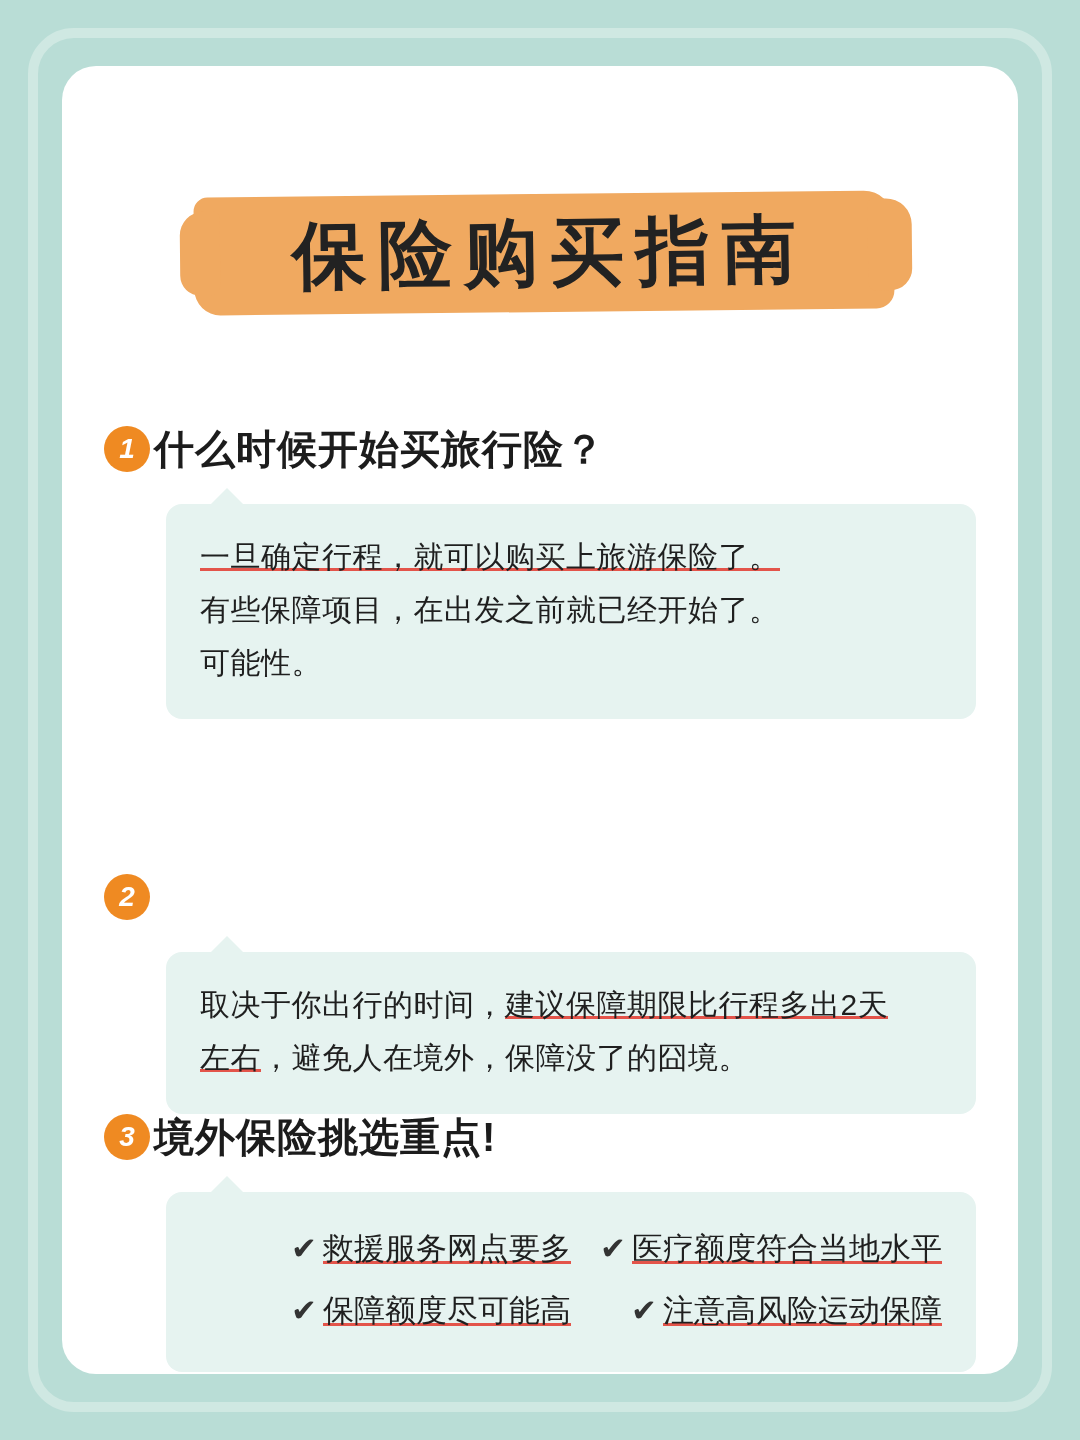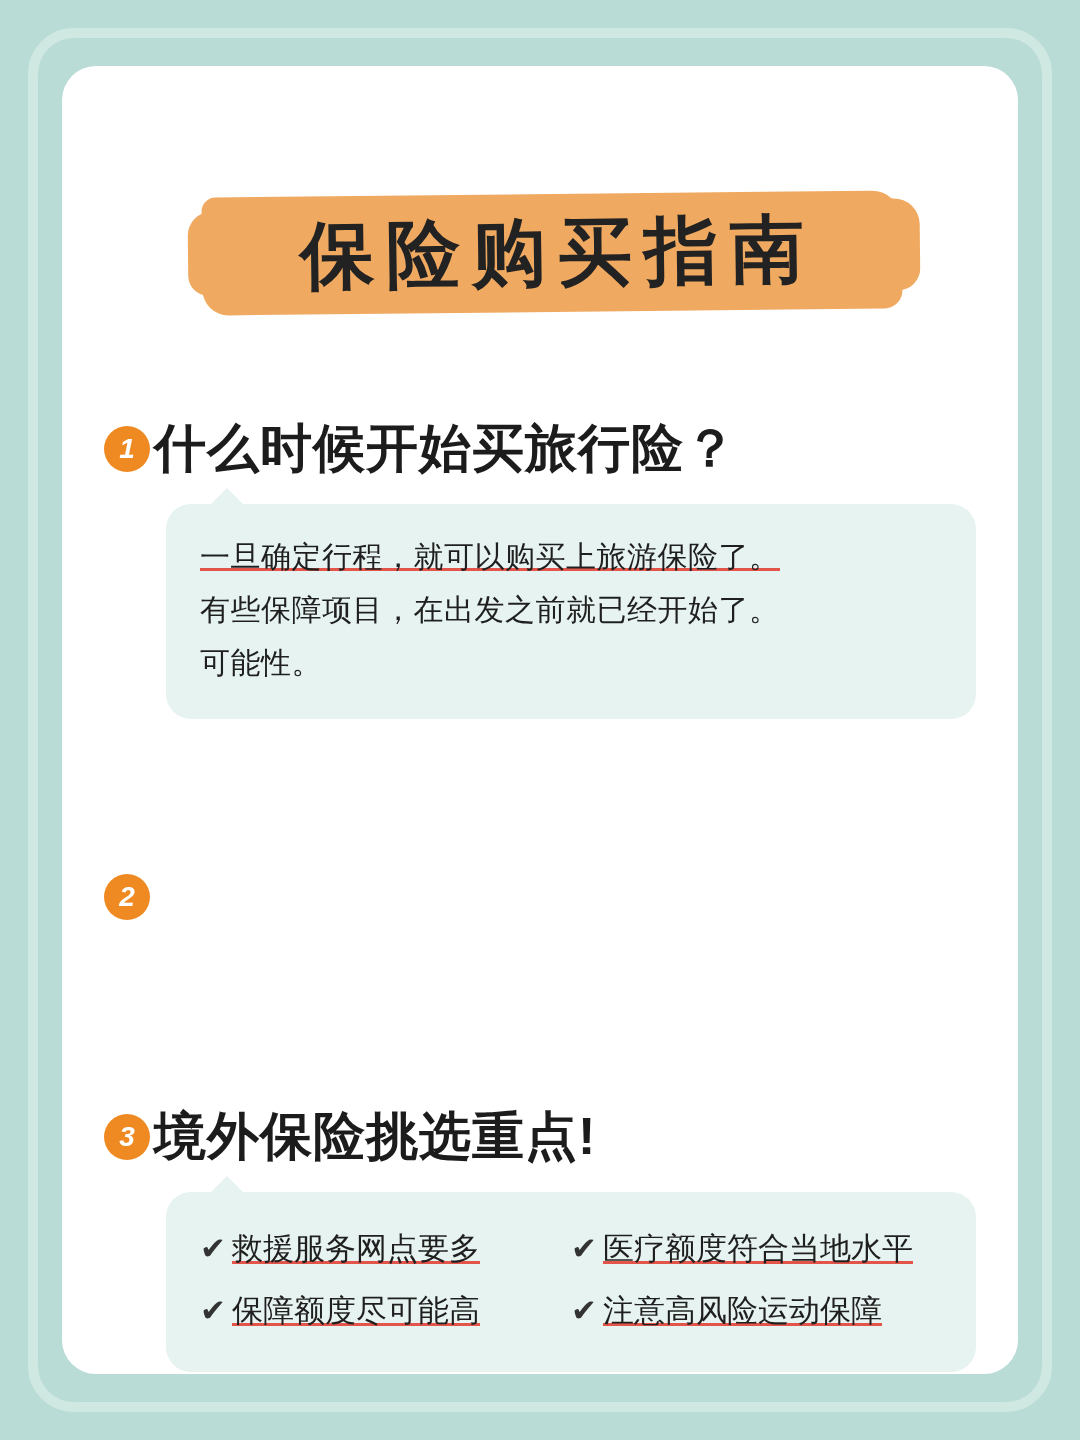--- a/index.html
+++ b/index.html
@@ -39,21 +39,21 @@
     height: 1308px;
     background: #ffffff;
     border-radius: 34px;
     box-sizing: border-box;
     overflow: hidden;
   }
 
   
   .title-wrap {
     position: absolute;
-    left: 12px;
+    left: 4px;
     top: 108px;
     width: 956px;
     height: 190px;
   }
   .title-brush {
     position: absolute;
     left: 128px;
     top: 20px;
     width: 700px;
     height: 118px;
@@ -120,33 +120,33 @@
     background: #ef8a22;
     color: #ffffff;
     font-size: 28px;
     font-weight: bold;
     font-style: italic;
     line-height: 46px;
     text-align: center;
     box-sizing: border-box;
   }
   .q-text {
-    font-size: 52px;
+    font-size: 40px;
     font-weight: bold;
     color: #1c1c1c;
     letter-spacing: 1px;
     white-space: nowrap;
   }
 
   .bubble {
     position: relative;
     margin: 24px 0 0 104px;
     width: 810px;
     background: #e6f3f0;
-    border-radius: 25px;
+    border-radius: 16px;
     box-sizing: border-box;
     padding: 26px 34px 30px 34px;
   }
   .bubble::before {
     content: "";
     position: absolute;
     left: 44px;
     top: -16px;
     width: 0;
     height: 0;
@@ -168,20 +168,21 @@
     background-repeat: no-repeat;
     background-position: 0 calc(100% - 2px);
     background-size: 100% 3px;
   }
 
   
   .check-grid {
     display: flex;
     flex-wrap: wrap;
     margin: 0;
+    text-align: right;
   }
   .check-item {
     width: 50%;
     box-sizing: border-box;
     font-size: 31px;
     line-height: 62px;
     color: #1f1f1f;
     white-space: nowrap;
   }
   .check-mark {
@@ -211,20 +212,24 @@
       <div class="bubble">
         <p><span class="underline-red">一旦确定行程，就可以购买上旅游保险了。</span></p>
         <p>有些保障项目，在出发之前就已经开始了。</p>
         <p>可能性。</p>
       </div>
     </div>
 
     <div class="section" style="top: 800px;">
       <div class="q-row">
         <div class="q-badge">2</div>
+      </div>
+      <div class="bubble">
+        <p><span>取决于你出行的时间，</span><span class="underline-red">建议保障期限比行程多出2天</span></p>
+        <p><span class="underline-red">左右</span><span>，避免人在境外，保障没了的囧境。</span></p>
       </div>
     </div>
 
     <div class="section" style="top: 1040px;">
       <div class="q-row">
         <div class="q-badge">3</div>
         <div class="q-text">境外保险挑选重点!</div>
       </div>
       <div class="bubble">
         <div class="check-grid">

